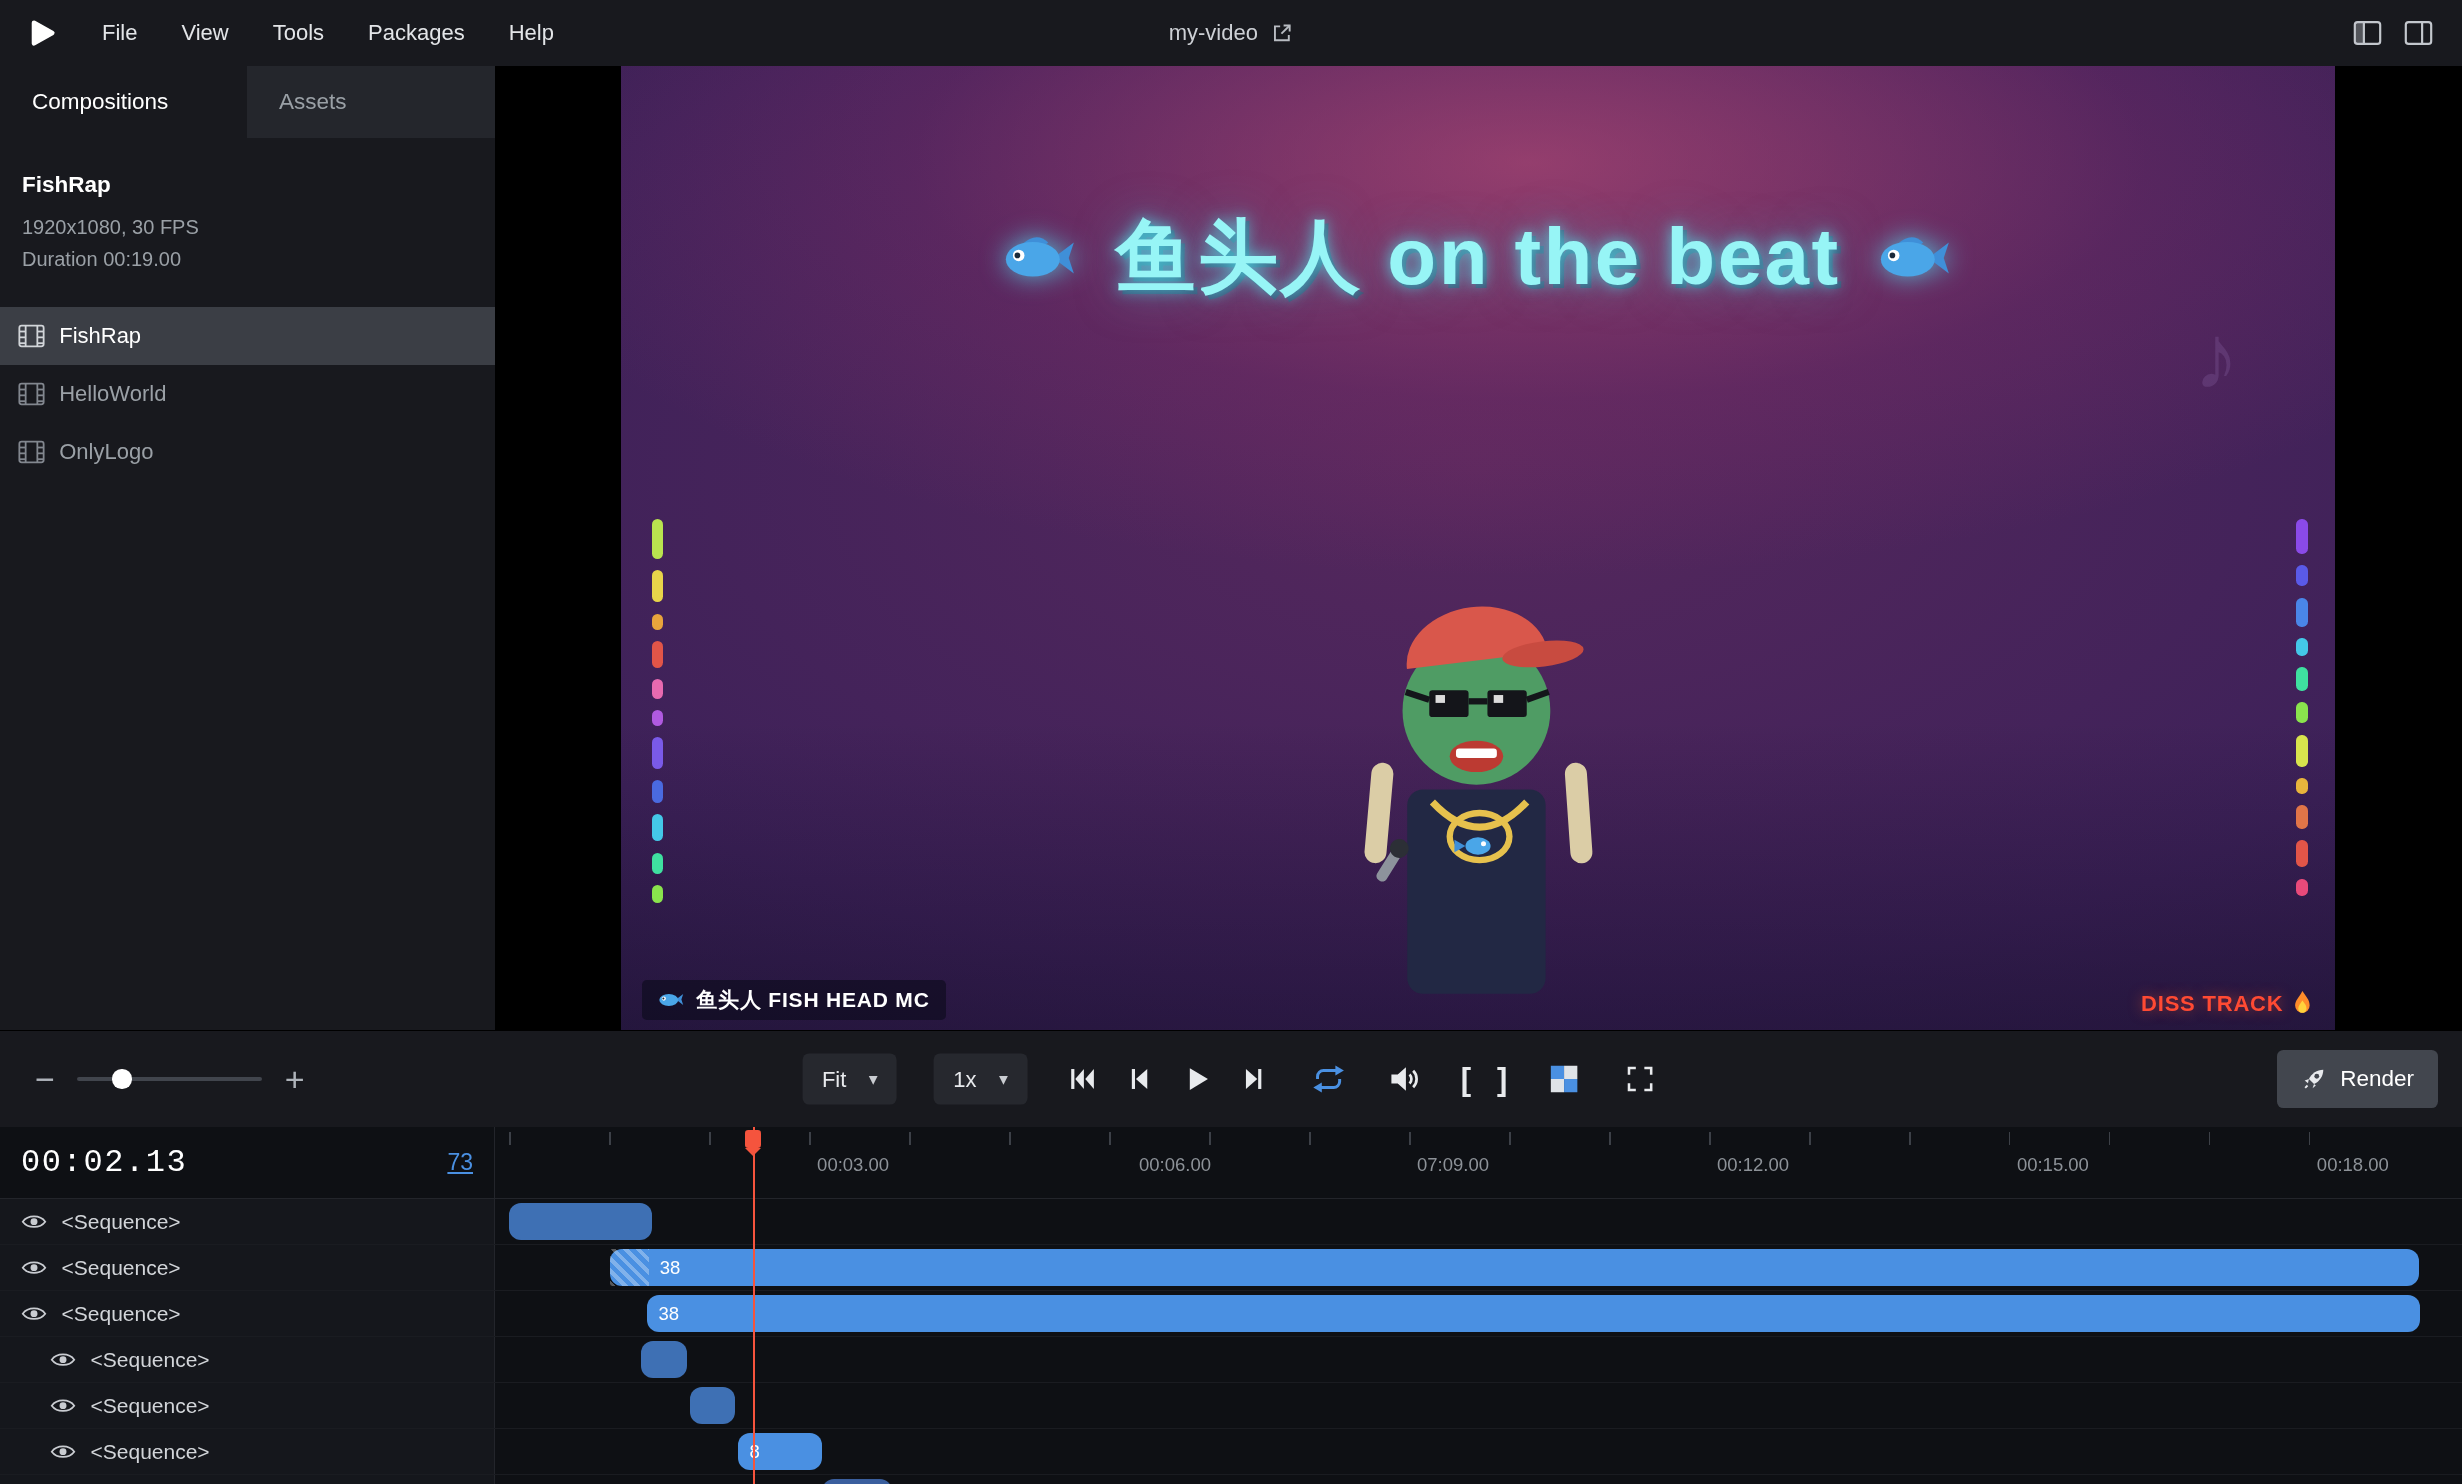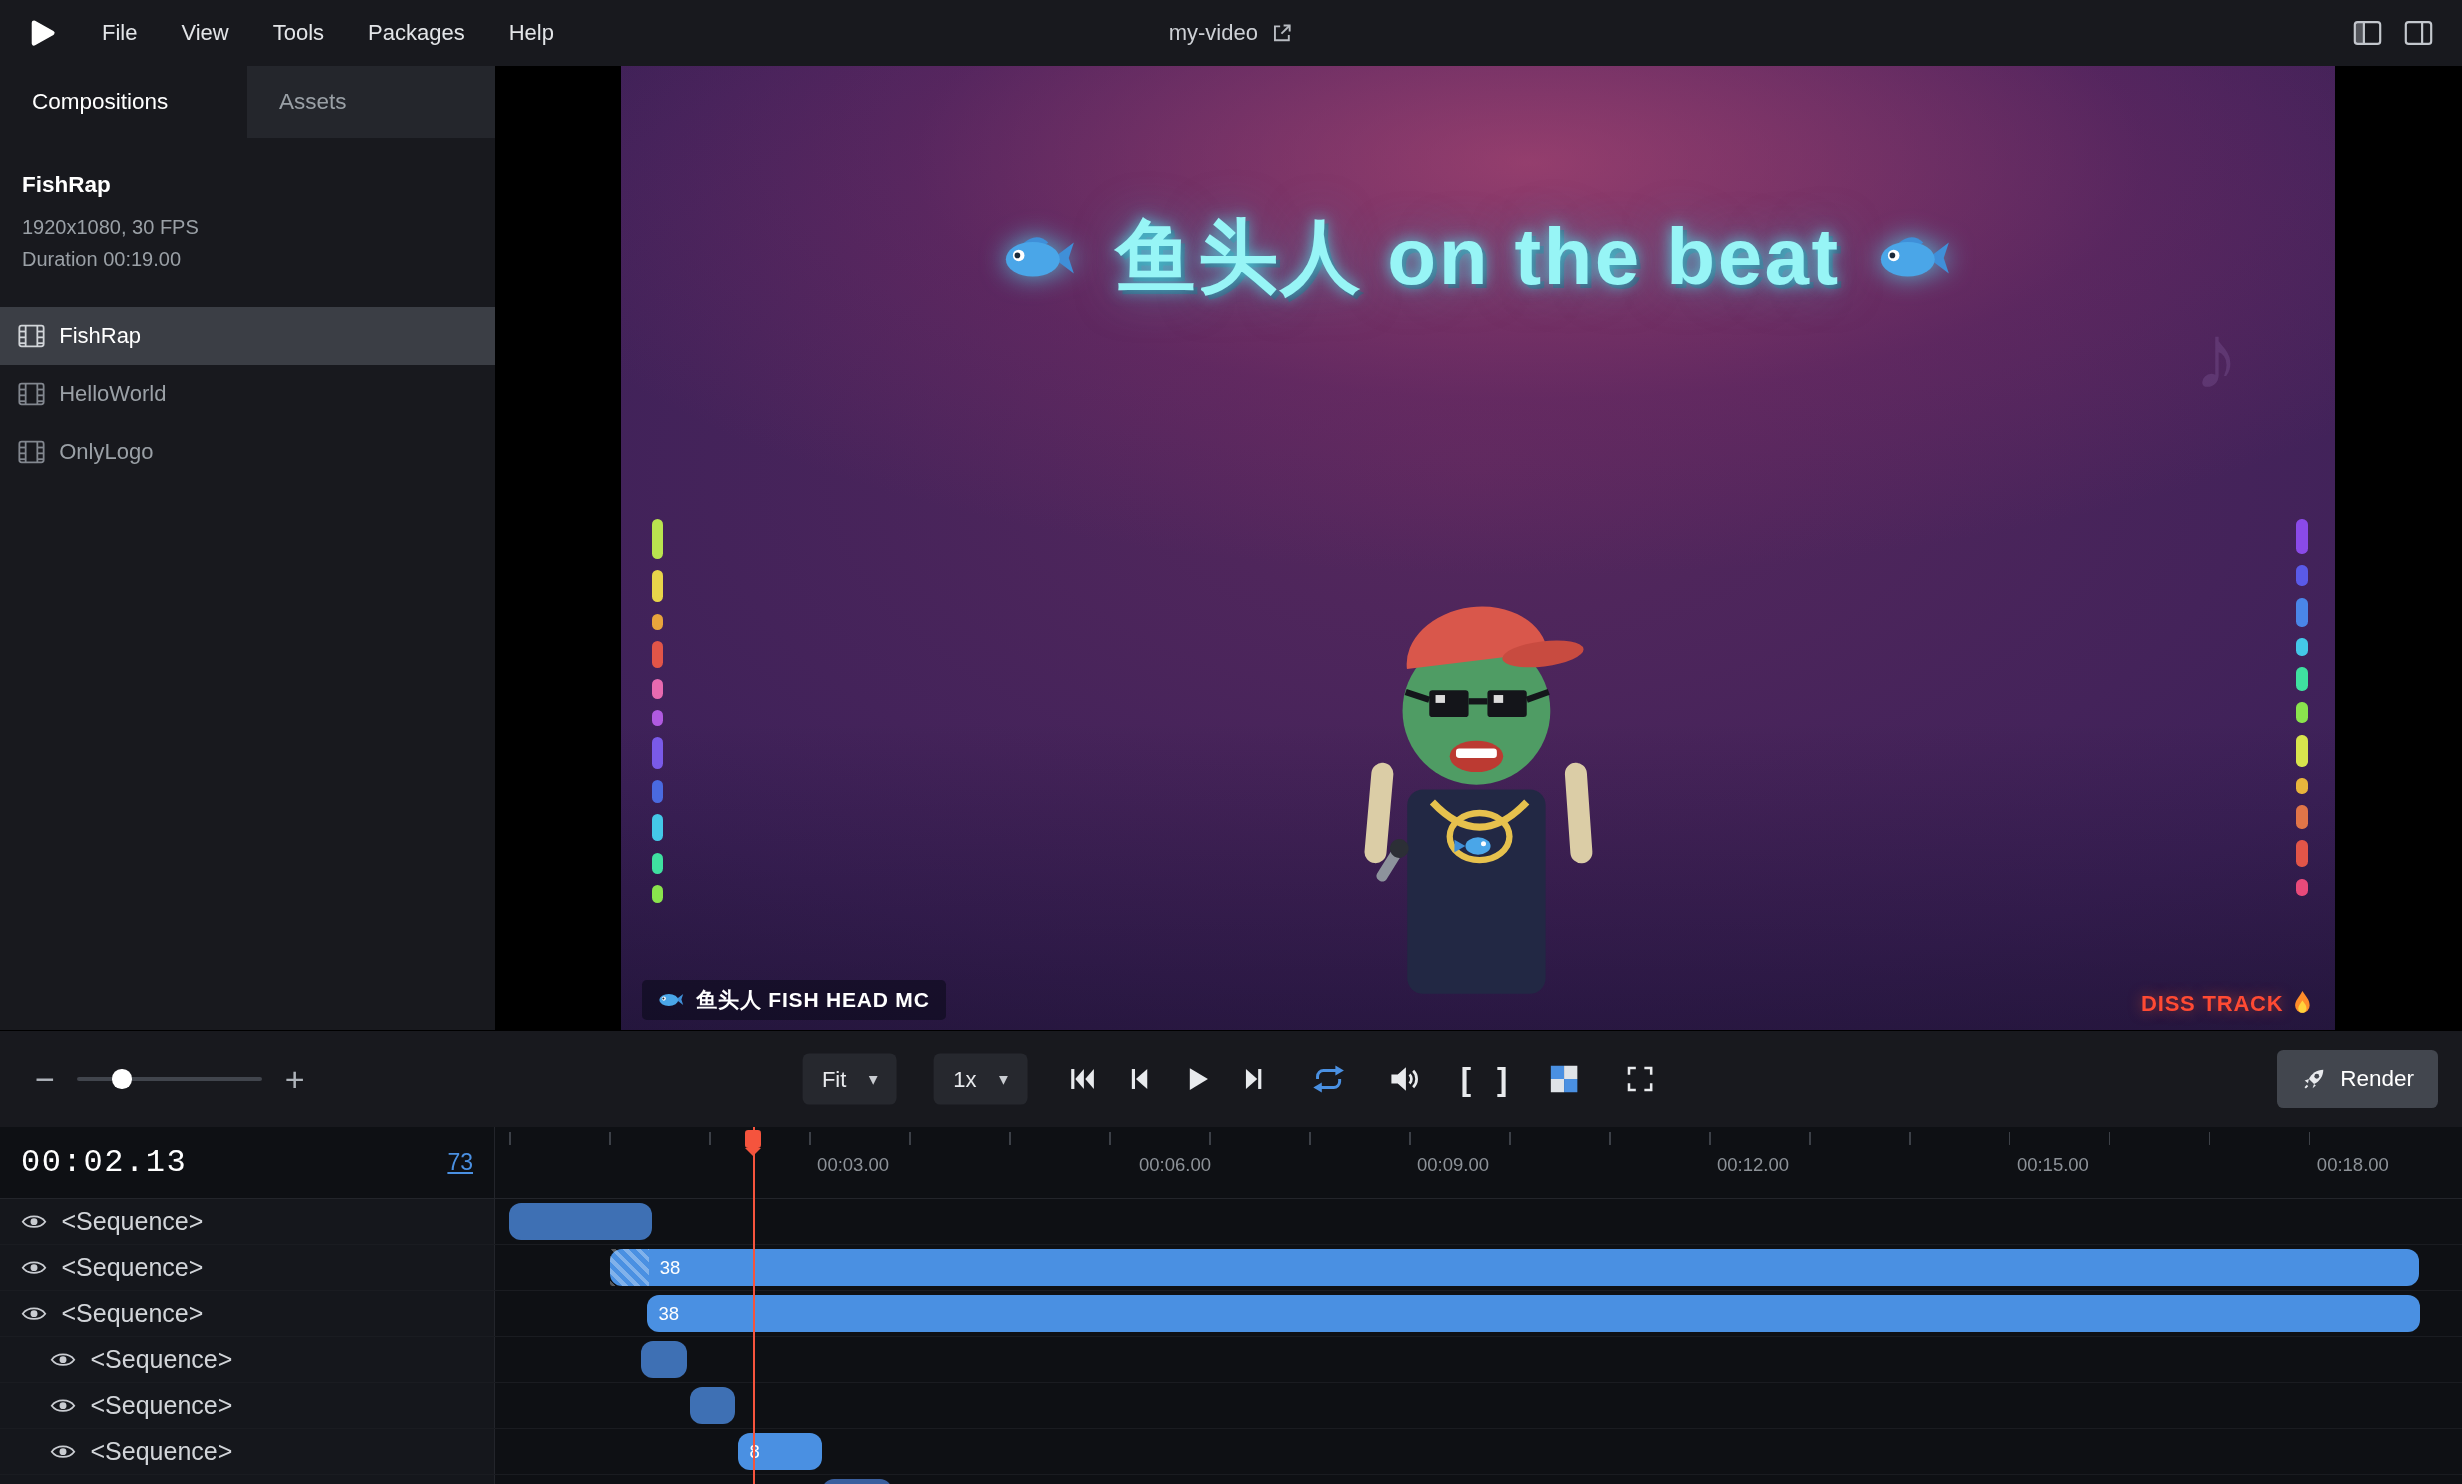--- a/index.html
+++ b/index.html
@@ -91,21 +91,21 @@
   .tl-ruler{flex:1;position:relative}
   .tick{position:absolute;top:4.8px;width:1.6px;height:13px;background:#3c4047}
   .rlabel{position:absolute;top:27px;padding-left:8px;font-size:18.5px;color:#8d9298;white-space:nowrap}
   .tl-tracks{position:absolute;top:72px;left:0;right:0;bottom:0;overflow:hidden}
   .track-row{display:flex;height:46px;box-sizing:border-box;border-bottom:0.8px solid #1a1c21}
   .track-head{flex:0 0 495px;box-sizing:border-box;background:#15171c;border-right:0.8px solid #23252b;
               display:flex;align-items:center;padding-left:21px;gap:14.5px}
   .track-head.indent{padding-left:50px}
   .eye{width:26px;height:19.3px;display:inline-flex}
   .eye svg{width:100%;height:100%}
-  .track-label{font-size:25px;color:#d2d5d9}
+  .track-label{font-size:21px;color:#d2d5d9}
   .track-lane{flex:1;position:relative}
   .clip{position:absolute;top:4px;height:37px;border-radius:12px}
   .clip-label{position:absolute;left:11.3px;top:0;line-height:37px;font-size:18.5px;color:#fff}
   .hatch{position:absolute;left:0;top:0;bottom:0;width:39px;border-radius:2.4px 0 0 2.4px;
          background:repeating-linear-gradient(45deg,rgba(255,255,255,.3) 0 4px,rgba(255,255,255,0) 4px 8.8px)}
   .playhead-line{position:absolute;top:0;bottom:0;width:2.4px;background:#f5543d;z-index:8}
   .playhead-marker{position:absolute;top:3.2px;width:16px;height:17.7px;background:#f5543d;border-radius:3.2px;z-index:9}
   .playhead-marker::after{content:"";position:absolute;top:100%;left:0;
          border-left:8px solid transparent;border-right:8px solid transparent;border-top:8.8px solid #f5543d}
 </style>
@@ -436,21 +436,21 @@
         <div class="tick" style="left: 56.633%;"></div>
         <div class="tick" style="left: 61.716%;"></div>
         <div class="tick" style="left: 66.799%;"></div>
         <div class="tick" style="left: 71.882%;"></div>
         <div class="tick" style="left: 76.965%;"></div>
         <div class="tick" style="left: 82.048%;"></div>
         <div class="tick" style="left: 87.131%;"></div>
         <div class="tick" style="left: 92.214%;"></div>
         <span class="rlabel" style="left: 15.969%;">00:03.00</span>
         <span class="rlabel" style="left: 31.218%; margin-left: 22px;">00:06.00</span>
-        <span class="rlabel" style="left: 46.467%;">00:09.00</span>
+        <span class="rlabel" style="left: 46.467%;">07:09.00</span>
         <span class="rlabel" style="left: 61.716%;">00:12.00</span>
         <span class="rlabel" style="left: 76.965%;">00:15.00</span>
         <span class="rlabel" style="left: 92.214%;">00:18.00</span>
       </div>
   </div>
   <div class="tl-tracks">
       <div class="track-row">
         <div class="track-head">
           <span class="eye">
             <svg viewBox="0 0 30 22">

